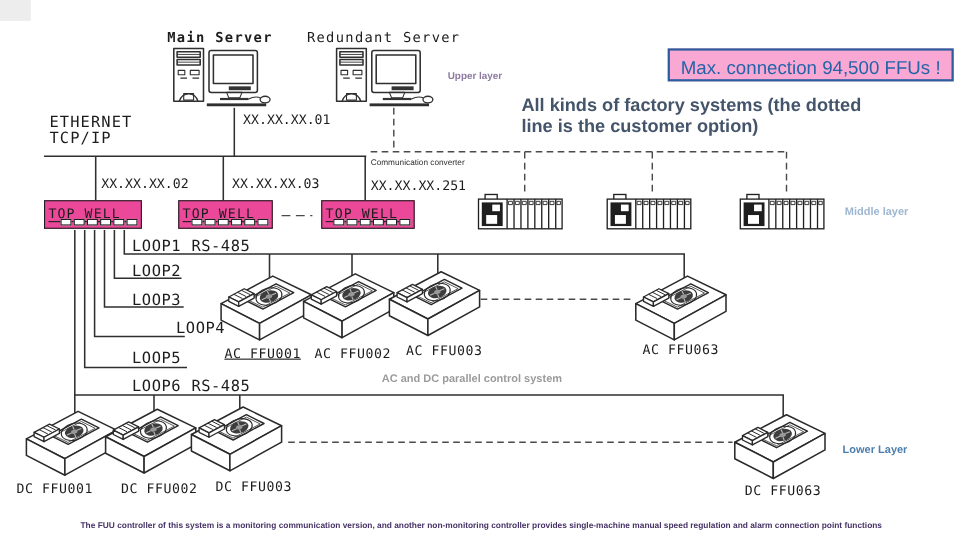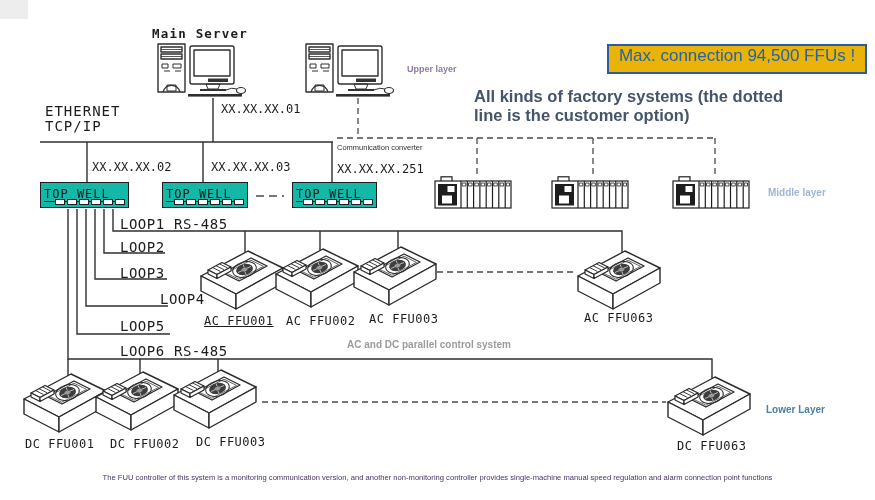--- a/index.html
+++ b/index.html
@@ -12,40 +12,40 @@
     font-family:"DejaVu Sans Mono",monospace;
     color:#1c1c1c;white-space:nowrap;
   }
   .server-title{font-size:12.5px;letter-spacing:1.2px;}
   .ip{font-size:12px;letter-spacing:0;}
   .eth{font-size:14px;line-height:15px;letter-spacing:1px;}
   .loop-lbl{font-size:14px;letter-spacing:0.5px;}
   .ffu-lbl{font-size:12px;letter-spacing:0.5px;}
   .max-box{
     left:607px;top:44px;width:256px;height:26px;
-    border:2px solid #2b5c9e;background:#eab308;
-    display:flex;align-items:flex-start;justify-content:center;
+    border:2px solid #2b5c9e;background:#f9a8d4;
+    display:flex;align-items:flex-end;justify-content:center;
     color:#2563a8;font-size:17px;white-space:nowrap;
   }
   .title{
     left:474px;top:87px;width:335px;
     color:#44546a;font-size:16.5px;font-weight:bold;line-height:19px;
   }
   .layer-lbl{font-weight:bold;white-space:nowrap;}
   .upper-layer{left:407px;top:64px;font-size:9px;color:#8d7aa1;}
   .middle-layer{left:768px;top:187px;font-size:10px;color:#9db6d2;}
   .lower-layer{left:766px;top:404px;font-size:10px;color:#4b7dad;}
   .comm-conv{left:337px;top:143px;font-size:7.5px;font-weight:normal;color:#2f2f2f;white-space:nowrap;}
   .acdc-note{left:347px;top:339px;font-size:10px;font-weight:bold;color:#9b9b9b;white-space:nowrap;}
   .bottom-note{
     left:0;top:473px;width:875px;text-align:center;
-    font-size:7.6px;font-weight:normal;color:#473366;white-space:nowrap;
+    font-size:7.6px;font-weight:bold;color:#473366;white-space:nowrap;
   }
   .topwell{
-    border:1.5px solid #1f1f1f;background:#14b8a6;box-sizing:border-box;
+    border:1.5px solid #1f1f1f;background:#ec4899;box-sizing:border-box;
   }
   .topwell .tw-text{
     display:inline-block;margin:1px 0 0 3px;font-size:12px;letter-spacing:1px;
     border-bottom:1.2px solid #1f1f1f;padding-right:6px;
   }
   .tw-squares{
     position:absolute;right:3px;bottom:2px;display:flex;gap:2px;
   }
   .tw-squares span{
     display:block;width:10px;height:6px;border:1.3px solid #1f1f1f;box-sizing:border-box;background:#fff;
@@ -144,20 +144,21 @@
     <use href="#ffu" x="273" y="244"></use>
     <use href="#ffu" x="351" y="242"></use>
     <use href="#ffu" x="575" y="246"></use>
     <use href="#ffu" x="21" y="369"></use>
     <use href="#ffu" x="93" y="367"></use>
     <use href="#ffu" x="171" y="365"></use>
     <use href="#ffu" x="665" y="372"></use>
   </svg>
 
   <div class="abs cad server-title" style="left:152px;top:26px;font-weight:bold;">Main Server</div>
+  <div class="abs cad server-title" style="left:279px;top:26px;">Redundant Server</div>
 
   <div class="abs layer-lbl upper-layer">Upper layer</div>
 
   <div class="abs max-box">
     <span>Max. connection 94,500 FFUs !</span>
   </div>
 
   <div class="abs cad eth" style="left:45px;top:104px;">
     <div>ETHERNET</div>
     <div>TCP/IP</div>
@@ -216,21 +217,21 @@
   <div class="abs cad loop-lbl" style="left:120px;top:343px;">LOOP6</div>
   <div class="abs cad loop-lbl" style="left:174px;top:343px;">RS-485</div>
 
   <div class="abs cad ffu-lbl" style="left:204px;top:314px;text-decoration:underline;">AC FFU001</div>
   <div class="abs cad ffu-lbl" style="left:286px;top:314px;">AC FFU002</div>
   <div class="abs cad ffu-lbl" style="left:369px;top:312px;">AC FFU003</div>
   <div class="abs cad ffu-lbl" style="left:584px;top:311px;">AC FFU063</div>
 
   <div class="abs acdc-note">AC and DC parallel control system</div>
 
-  <div class="abs cad ffu-lbl" style="left:25px;top:437px;">DC FFU001</div>
+  <div class="abs cad ffu-lbl" style="left:15px;top:437px;">DC FFU001</div>
   <div class="abs cad ffu-lbl" style="left:110px;top:437px;">DC FFU002</div>
   <div class="abs cad ffu-lbl" style="left:196px;top:435px;">DC FFU003</div>
   <div class="abs cad ffu-lbl" style="left:677px;top:439px;">DC FFU063</div>
 
   <div class="abs layer-lbl lower-layer">Lower Layer</div>
 
   <div class="abs bottom-note">The FUU controller of this system is a monitoring communication version, and another non-monitoring controller provides single-machine manual speed regulation and alarm connection point functions</div>
 
 </div>
 

